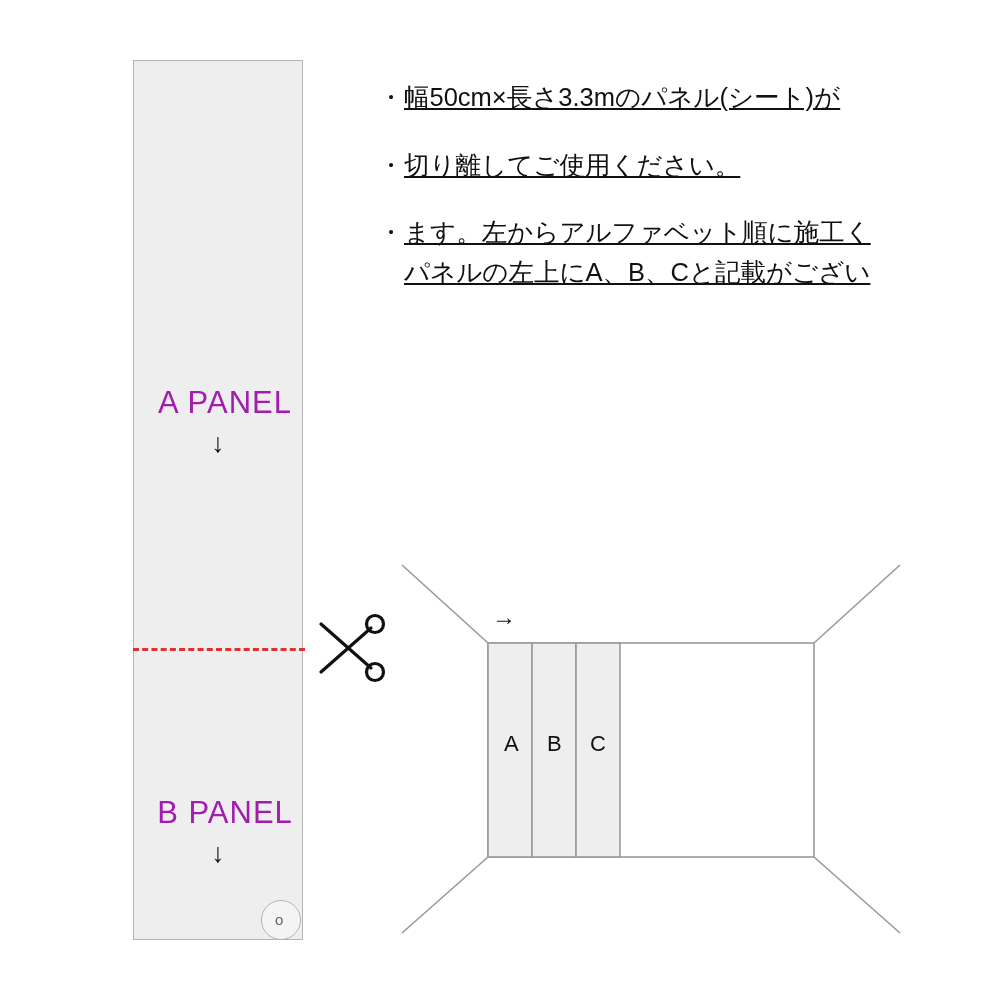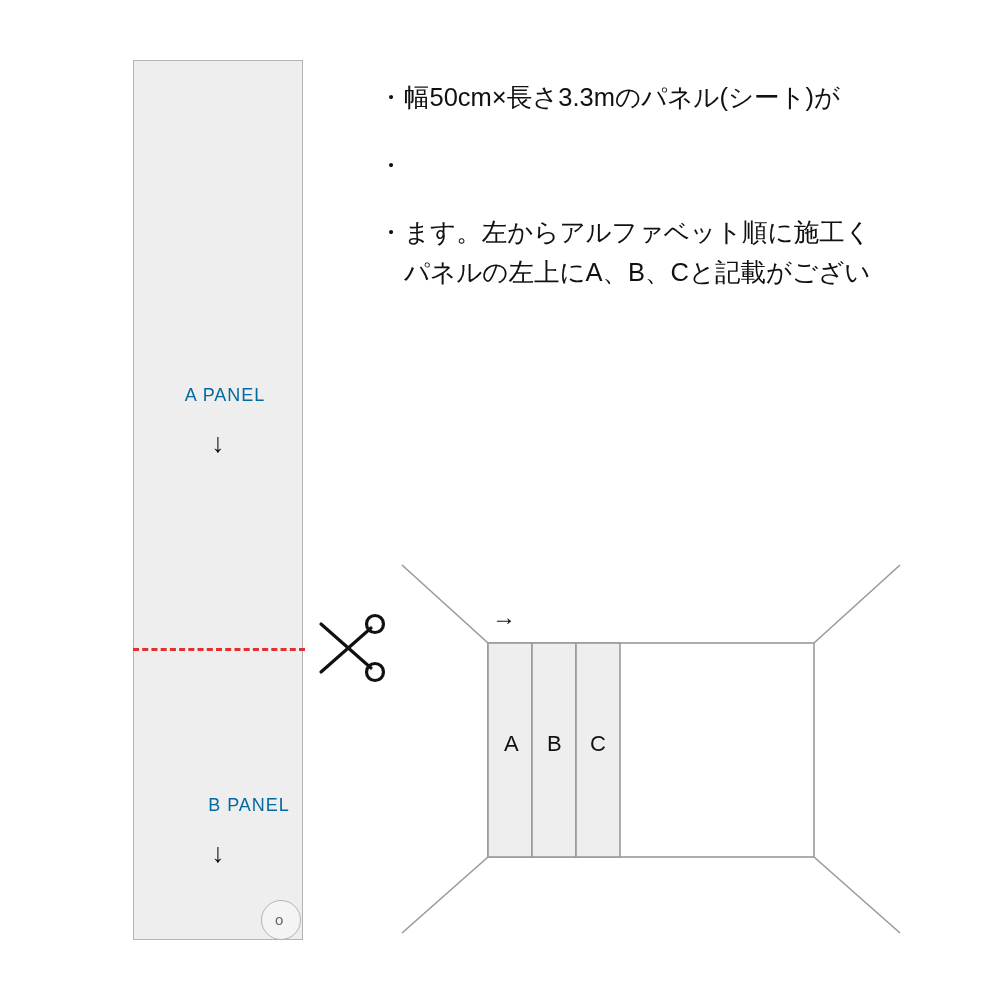--- a/index.html
+++ b/index.html
@@ -31,26 +31,26 @@
     width: 170px;
     height: 880px;
     background: #eeeeee;
     border: 1px solid #b4b4b4;
     box-sizing: border-box;
   }
   .panel-label {
     position: absolute;
     width: 184px;
     text-align: center;
-    font-size: 18px;
+    font-size: 31px;
     letter-spacing: 1px;
-    color: #0369a1;
+    color: #a21caf;
   }
   #panel-a-label { top: 325px; }
-  #panel-b-label { top: 735px; padding-left: 24px; }
+  #panel-b-label { top: 735px; }
   .panel-arrow {
     position: absolute;
     width: 170px;
     text-align: center;
     font-size: 27px;
     line-height: 1;
     color: #111;
   }
   #panel-a-arrow { top: 370px; }
   #panel-b-arrow { top: 780px; }
@@ -109,20 +109,21 @@
     color: #111;
   }
   .bullet-mark {
     width: 26px;
     flex: 0 0 26px;
     font-size: 25.5px;
     line-height: 1.55;
   }
   .bullet-text {
     flex: 1 1 auto;
+    text-decoration: underline;
   }
   .bullet-text .ln { display: block; }
 
   
   #room-diagram {
     position: absolute;
     left: 400px;
     top: 555px;
     width: 540px;
     height: 390px;
@@ -178,20 +179,21 @@
   <div class="bullet-item">
     <span class="bullet-mark">・</span>
     <span class="bullet-text">
       <span class="ln">幅50cm×長さ3.3mのパネル(シート)が</span>
     </span>
   </div>
 
   <div class="bullet-item">
     <span class="bullet-mark">・</span>
     <span class="bullet-text">
+      <span class="ln">切り離してご使用ください。</span>
     </span>
   </div>
 
   <div class="bullet-item">
     <span class="bullet-mark">・</span>
     <span class="bullet-text">
       <span class="ln">ます。左からアルファベット順に施工く</span>
       <span class="ln">パネルの左上にA、B、Cと記載がござい</span>
     </span>
   </div>

